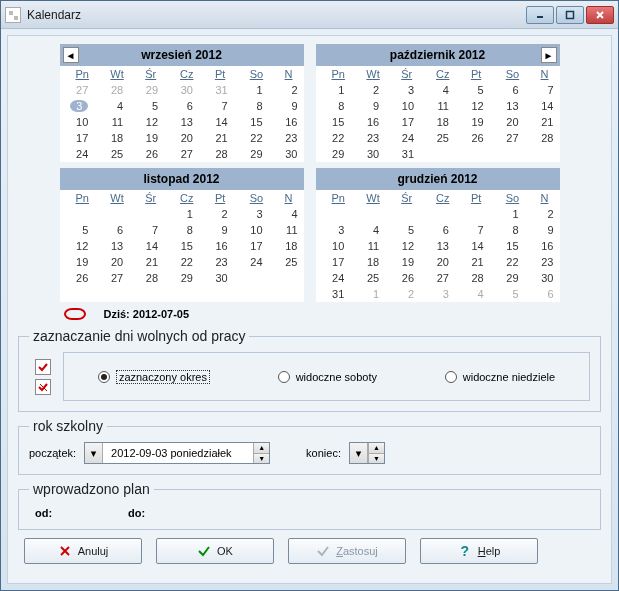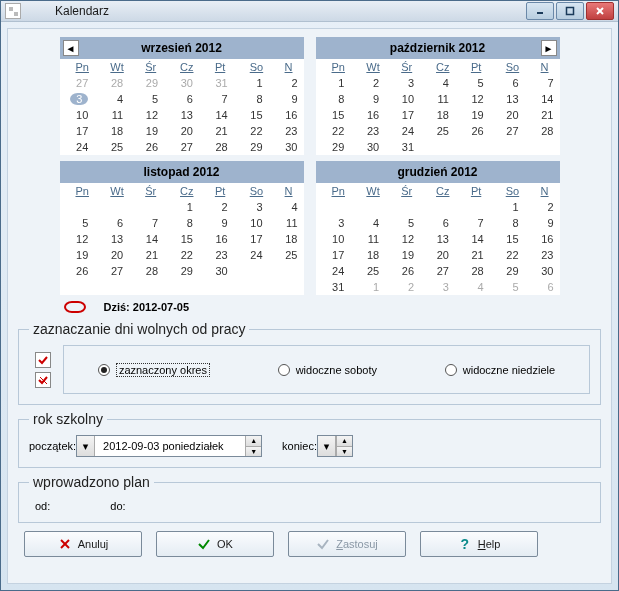--- a/index.html
+++ b/index.html
@@ -14,27 +14,26 @@
   }
   .window {
     width: 619px;
     height: 591px;
     border: 1px solid #4a6b8a;
     background: linear-gradient(to bottom, #e8f0f8 0%, #d6e4f0 100%);
     display: flex;
     flex-direction: column;
   }
   .titlebar {
-    height: 21px;
+    height: 28px;
     background: linear-gradient(to bottom, #e8eef5 0%, #cdd9e6 100%);
     display: flex;
     align-items: center;
     padding: 0 4px;
     border-bottom: 1px solid #b0c0d0;
-    gap: 28px;
   }
   .titlebar .app-icon {
     width: 16px; height: 16px;
     background: #fff;
     border: 1px solid #aaa;
     margin-right: 6px;
     position: relative;
   }
   .titlebar .app-icon::before,
   .titlebar .app-icon::after {
@@ -222,20 +221,21 @@
     border-radius: 50%;
   }
   .radio-opt.selected .radio-lbl {
     border: 1px dotted #333;
     padding: 0 2px;
   }
 
   .schoolyear-row {
     display: flex;
     align-items: center;
+    gap: 8px;
   }
   .lbl { white-space: nowrap; }
   .date-spin {
     display: flex;
     align-items: stretch;
     border: 1px solid #7a8a9a;
     background: #fff;
     height: 22px;
   }
   .date-spin .drop {
@@ -263,21 +263,21 @@
     flex: 1;
     background: linear-gradient(#f4f4f4,#ddd);
     display: flex;
     align-items: center;
     justify-content: center;
     cursor: pointer;
     font-size: 7px;
   }
   .date-spin .spins .sp + .sp { border-top: 1px solid #aaa; }
 
-  .plan-row { display: flex; gap: 60px; padding: 2px 6px 0 6px; }
+  .plan-row { display: flex; gap: 76px; padding: 2px 6px 0 6px; font-weight: bold; }
 
   .btnbar {
     display: flex;
     gap: 14px;
     margin-top: 8px;
     justify-content: flex-start;
     padding: 0 6px;
   }
   .btn {
     min-width: 118px;

